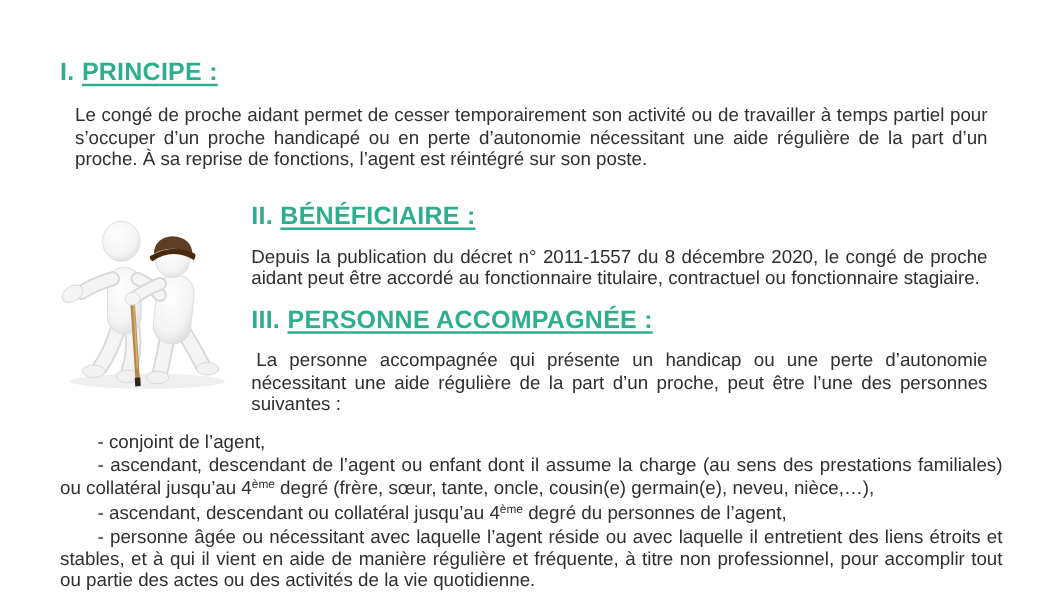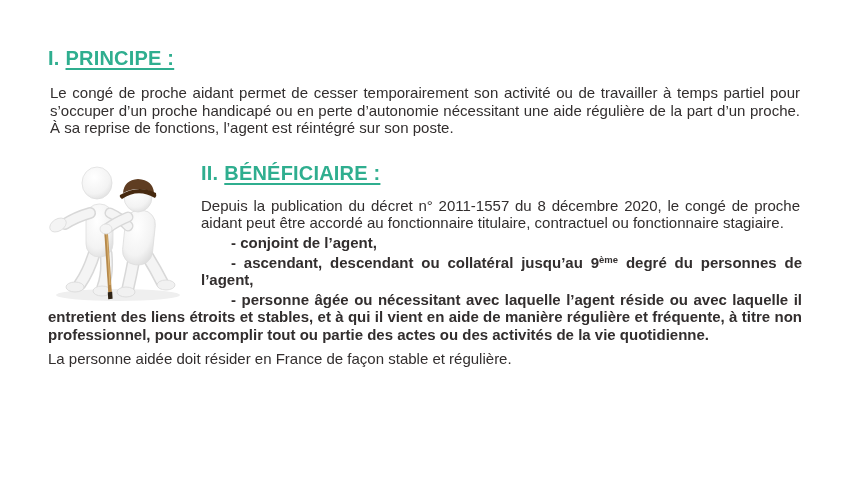--- a/index.html
+++ b/index.html
@@ -35,24 +35,24 @@
     text-decoration-thickness: 2px;
     text-underline-offset: 3px;
   }
   .h-principe { margin: 0 0 14px 0; }
   .h-beneficiaire { margin: 24px 0 12px 0; }
   .h-personne { margin: 12px 0 12px 0; }
   p.body {
     font-size: 15px;
     line-height: 17.6px;
     text-align: justify;
-    margin: 2px;
+    margin: 12px;
   }
   p.intro { text-indent: 4px; }
-  p.list-item { text-indent: 30px; margin: 2px 0 0 0; font-weight: bold; }
+  p.list-item { text-indent: 30px; margin: 2px 0 0 0; }
   p.closing { margin: 6px 0 0 0; }
   sup {
     font-size: 9.5px;
     line-height: 0;
     vertical-align: baseline;
     position: relative;
     top: -5px;
   }
   .illustration {
     float: left;
@@ -120,24 +120,27 @@
       <ellipse cx="98" cy="42" rx="14" ry="15" fill="url(#bodyGrad)" stroke="#dedede" stroke-width="0.8"></ellipse>
       <path d="M83 38 Q84 25 98 24 Q113 25 114 38 Q98 30 83 38 Z" fill="#5f3d22"></path>
       <path d="M80 40 Q98 29 116 38 Q117 41 115 43 Q98 33 82 44 Q79 42 80 40 Z" fill="#46290f"></path>
     </svg>
   </div>
 
   <h2 class="h-beneficiaire"><span class="numeral">II.</span><span class="title-underlined">BÉNÉFICIAIRE :</span></h2>
 
   <p class="body">Depuis la publication du décret n° 2011-1557 du 8 décembre 2020, le congé de proche aidant peut être accordé au fonctionnaire titulaire, contractuel ou fonctionnaire stagiaire.</p>
 
+  <h2 class="h-personne"><span class="numeral">III.</span><span class="title-underlined">PERSONNE ACCOMPAGNÉE :</span></h2>
 
+  <p class="body intro">La personne accompagnée qui présente un handicap ou une perte d’autonomie nécessitant une aide régulière de la part d’un proche, peut être l’une des personnes suivantes :</p>
 
   <p class="body list-item">- conjoint de l’agent,</p>
 
+  <p class="body list-item"><span>- ascendant, descendant de l’agent ou enfant dont il assume la charge (au sens des prestations familiales) ou collatéral jusqu’au 4</span><sup>ème</sup><span> degré (frère, sœur, tante, oncle, cousin(e) germain(e), neveu, nièce,…),</span></p>
 
-  <p class="body list-item"><span>- ascendant, descendant ou collatéral jusqu’au 9</span><sup>ème</sup><span> degré du personnes de l’agent,</span></p>
+  <p class="body list-item"><span>- ascendant, descendant ou collatéral jusqu’au 4</span><sup>ème</sup><span> degré du personnes de l’agent,</span></p>
 
   <p class="body list-item">- personne âgée ou nécessitant avec laquelle l’agent réside ou avec laquelle il entretient des liens étroits et stables, et à qui il vient en aide de manière régulière et fréquente, à titre non professionnel, pour accomplir tout ou partie des actes ou des activités de la vie quotidienne.</p>
 
   <p class="body closing">La personne aidée doit résider en France de façon stable et régulière.</p>
 
 </div>
 
 </body></html>

